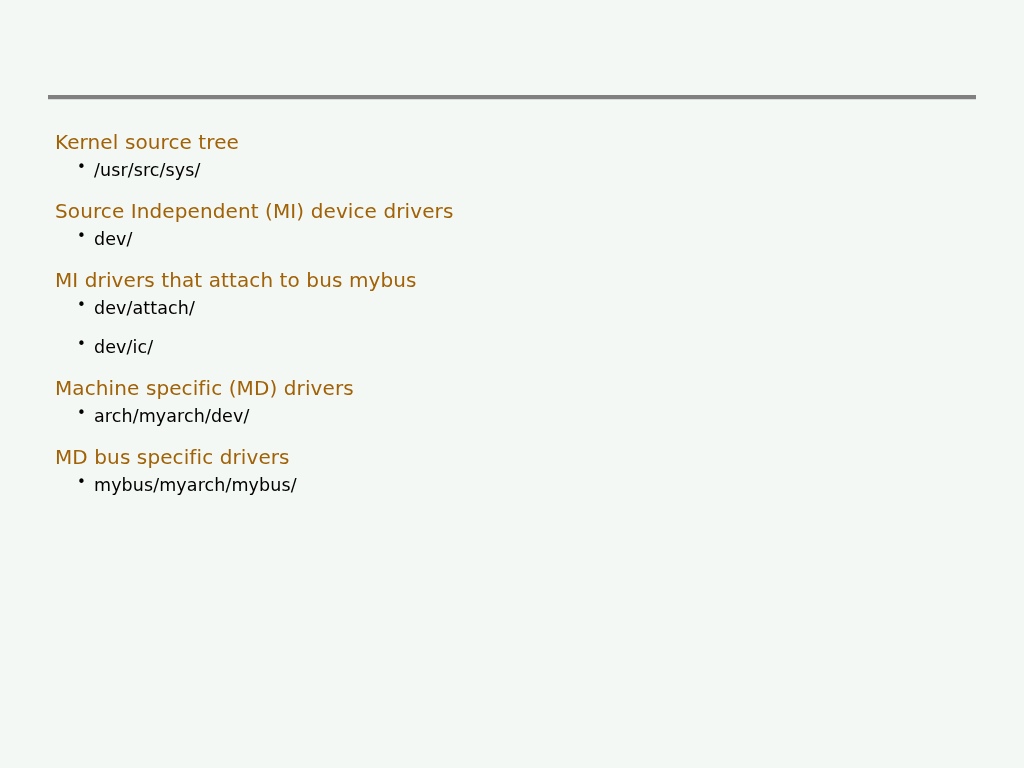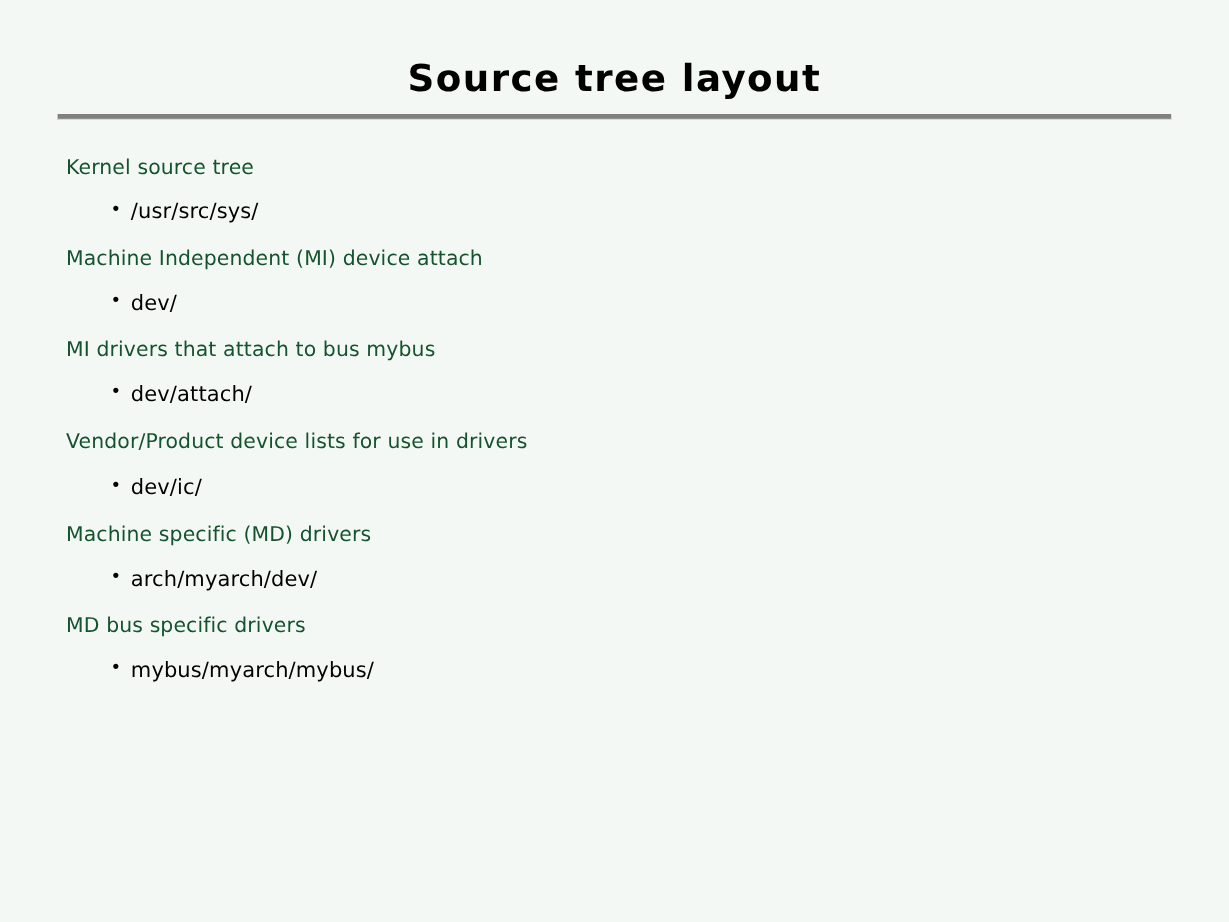--- a/index.html
+++ b/index.html
@@ -43,29 +43,29 @@
   .content {
     position: absolute;
     top: 130px;
     left: 55px;
     width: 900px;
   }
   .group {
     margin-bottom: 17px;
   }
   .group-heading {
-    font-size: 17px;
-    color: #14532d;
+    font-size: 20px;
+    color: #a16207;
     line-height: 1.25;
     margin: 0 0 4px 0;
     letter-spacing: 0.1px;
   }
   .bullet-list {
     list-style: none;
-    margin: 15px;
+    margin: 0;
     padding: 0 0 0 22px;
   }
   .bullet-item {
     position: relative;
     font-size: 17.5px;
     color: #000000;
     line-height: 1.3;
     padding-left: 17px;
     letter-spacing: 0.1px;
   }
@@ -76,48 +76,46 @@
     top: -1px;
     font-size: 15px;
     color: #000000;
   }
 </style>
 </head>
 <body>
 
 <div class="slide">
 
-  <div class="slide-title">Source tree layout</div>
   <div class="title-rule"></div>
 
   <div class="content">
 
     <div class="group">
       <p class="group-heading">Kernel source tree</p>
       <ul class="bullet-list">
         <li class="bullet-item">/usr/src/sys/</li>
       </ul>
     </div>
 
     <div class="group">
-      <p class="group-heading">Machine Independent (MI) device attach</p>
+      <p class="group-heading">Source Independent (MI) device drivers</p>
       <ul class="bullet-list">
         <li class="bullet-item">dev/</li>
       </ul>
     </div>
 
     <div class="group">
       <p class="group-heading">MI drivers that attach to bus mybus</p>
       <ul class="bullet-list">
         <li class="bullet-item">dev/attach/</li>
       </ul>
     </div>
 
     <div class="group">
-      <p class="group-heading">Vendor/Product device lists for use in drivers</p>
     </div>
 
     <div class="group">
       <ul class="bullet-list">
         <li class="bullet-item">dev/ic/</li>
       </ul>
     </div>
 
     <div class="group">
       <p class="group-heading">Machine specific (MD) drivers</p>

